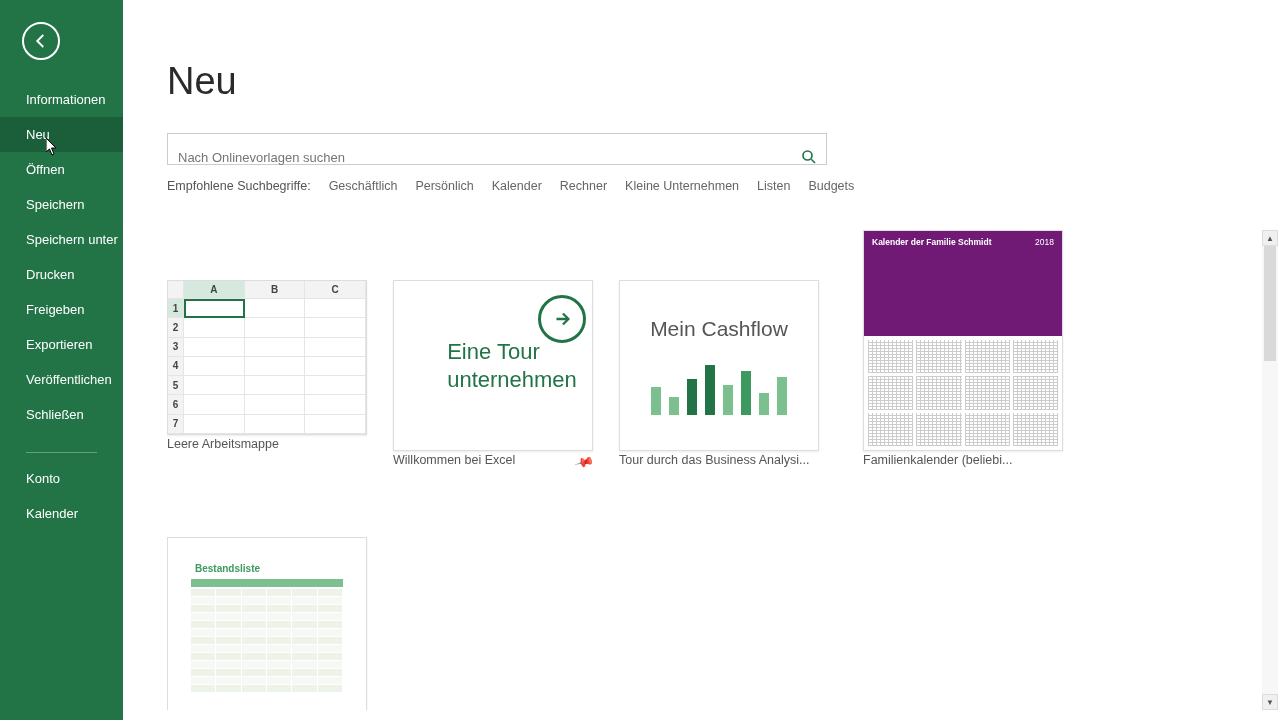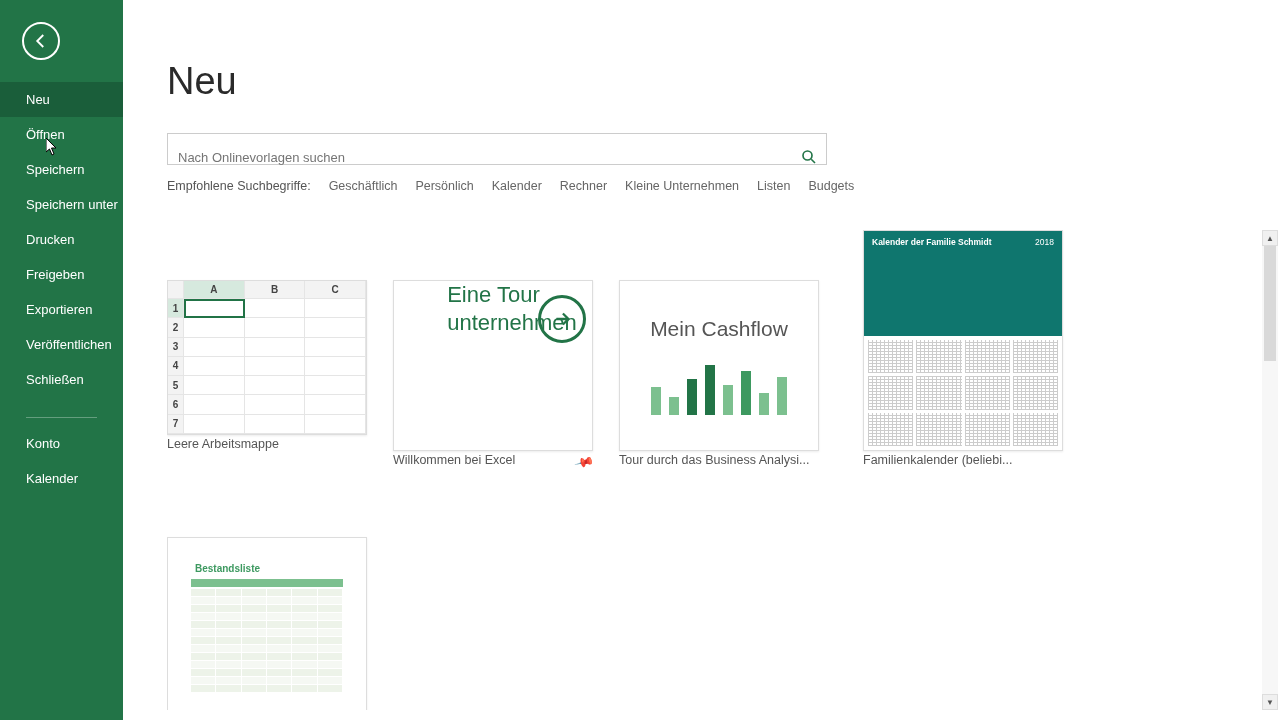--- a/index.html
+++ b/index.html
@@ -42,42 +42,42 @@
 
 
 .blank-grid { width: 100%; height: 100%; display: grid; grid-template-columns: 16px repeat(3,1fr); grid-template-rows: 18px repeat(7,1fr); font-size: 10px; color: #666; }
 .blank-grid div { border-right: 1px solid #e5e5e5; border-bottom: 1px solid #e5e5e5; display: flex; align-items: center; justify-content: center; }
 .blank-grid .hdr { background: #f3f3f3; font-weight: bold; color: #444; }
 .blank-grid .rowhdr { background: #f3f3f3; font-weight: bold; color: #444; }
 .blank-grid .sel { outline: 2px solid #217346; outline-offset: -2px; }
 .blank-grid .hdrsel { background: #d6e9de; }
 
 
-.tour-thumb { width: 100%; height: 100%; display: flex; align-items: flex-start; justify-content: center; position: relative; padding-left: 20px; }
+.tour-thumb { width: 100%; height: 100%; display: flex; align-items: center; justify-content: center; position: relative; padding-left: 20px; }
 .tour-text { font-size: 22px; color: #227447; line-height: 1.25; padding-left: 18px; }
 .tour-arrow { position: absolute; right: 6px; top: 14px; width: 48px; height: 48px; border: 3px solid #227447; border-radius: 50%; display: flex; align-items: center; justify-content: center; }
 .tour-arrow svg { width: 22px; height: 22px; }
 
 
 .cash-thumb { width: 100%; height: 100%; display: flex; flex-direction: column; align-items: center; justify-content: center; gap: 14px; }
 .cash-title { font-size: 21px; color: #555; }
 .bars { display: flex; align-items: flex-end; gap: 8px; height: 60px; }
 .bars div { width: 10px; background: #7cc08f; }
 .bars div:nth-child(1){height:28px}
 .bars div:nth-child(2){height:18px}
 .bars div:nth-child(3){height:36px;background:#227447}
 .bars div:nth-child(4){height:50px;background:#227447}
 .bars div:nth-child(5){height:30px}
 .bars div:nth-child(6){height:44px;background:#3d9960}
 .bars div:nth-child(7){height:22px}
 .bars div:nth-child(8){height:38px}
 
 
 .cal-thumb { width: 100%; height: 100%; display: flex; flex-direction: column; }
-.cal-top { flex: 0 0 48%; background: #0f766e; color: #fff; padding: 6px 8px; font-size: 8px; position: relative; }
+.cal-top { flex: 0 0 48%; background: #701a75; color: #fff; padding: 6px 8px; font-size: 8px; position: relative; }
 .cal-top-title { font-weight: bold; font-size: 8.5px; }
 .cal-year { position: absolute; right: 8px; top: 6px; font-size: 8.5px; }
 .cal-grid { flex: 1; display: grid; grid-template-columns: repeat(4,1fr); grid-template-rows: repeat(3,1fr); gap: 3px; padding: 4px; background: #fff; }
 .cal-month { background: repeating-linear-gradient(0deg,#ccc,#ccc 1px,transparent 1px,transparent 3px),repeating-linear-gradient(90deg,#ccc,#ccc 1px,transparent 1px,transparent 4px); }
 
 
 .inv-thumb { width: 100%; height: 100%; padding: 23px; }
 .inv-title { font-size: 10px; color: #3d9960; font-weight: 600; padding: 2px 4px; }
 .inv-hdr { height: 8px; background: #7cc08f; margin-top: 3px; }
 .inv-rows { margin-top: 2px; }
@@ -107,20 +107,21 @@
 
 <div class="signin">Anmelden</div>
 
 <div class="sidebar">
   <div class="back-btn">
     <svg viewBox="0 0 24 24" fill="none" stroke="#fff" stroke-width="2.5">
         <path d="M15 4 L7 12 L15 20"></path>
       </svg>
   </div>
   <div class="nav">
+    <div class="nav-item">Informationen</div>
     <div class="nav-item active">Neu</div>
     <div class="nav-item">Öffnen</div>
     <div class="nav-item">Speichern</div>
     <div class="nav-item">Speichern unter</div>
     <div class="nav-item">Drucken</div>
     <div class="nav-item">Freigeben</div>
     <div class="nav-item">Exportieren</div>
     <div class="nav-item">Veröffentlichen</div>
     <div class="nav-item">Schließen</div>
     <div class="nav-divider"></div>

